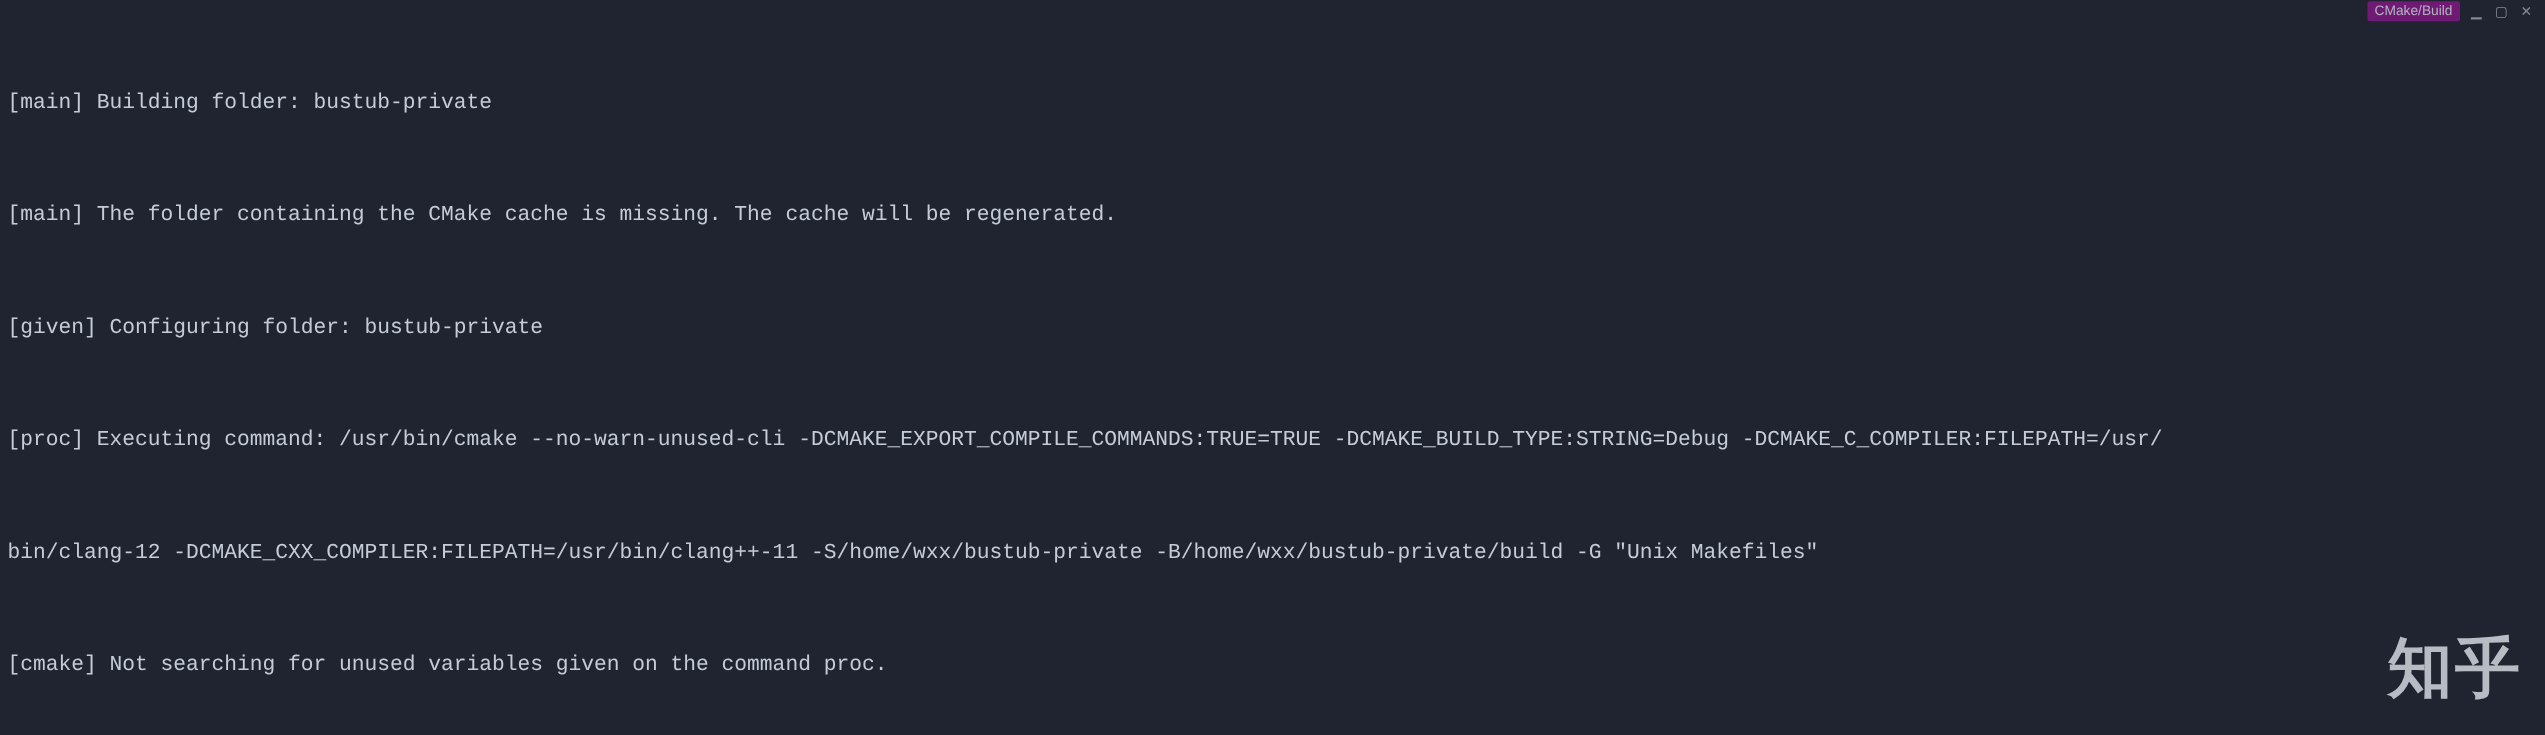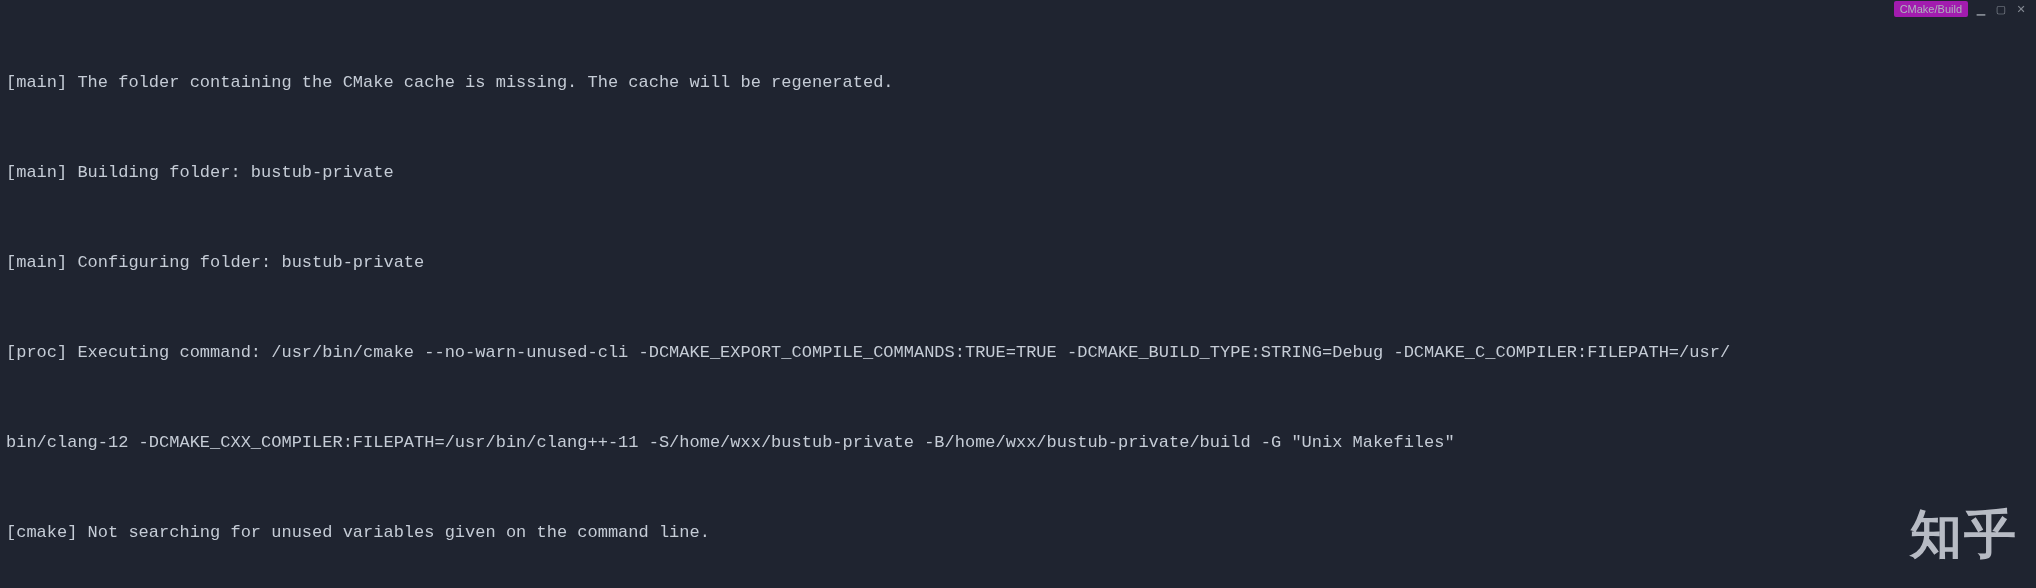--- a/index.html
+++ b/index.html
@@ -47,21 +47,21 @@
     height: 18px;
     display: flex;
     align-items: center;
     gap: 6px;
     padding-right: 8px;
     font-family: "Segoe UI", sans-serif;
     font-size: 11px;
     color: #aeb4bd;
   }
   .topbar .pill {
-    background: #a21caf;
+    background: #701a75;
     border-radius: 2px;
     padding: 0 6px;
     height: 16px;
     line-height: 16px;
   }
   .topbar .icon {
     width: 14px;
     height: 14px;
     display: inline-flex;
     align-items: center;
@@ -73,26 +73,26 @@
 <body>
 
 <div class="topbar">
   <span class="pill">CMake/Build</span>
   <span class="icon">▁</span>
   <span class="icon">▢</span>
   <span class="icon">✕</span>
 </div>
 
 <div class="terminal">
+  <span class="line">[main] Building folder: bustub-private</span>
   <span class="line">[main] The folder containing the CMake cache is missing. The cache will be regenerated.</span>
-  <span class="line">[main] Building folder: bustub-private</span>
-  <span class="line">[main] Configuring folder: bustub-private</span>
+  <span class="line">[given] Configuring folder: bustub-private</span>
   <span class="line">[proc] Executing command: /usr/bin/cmake --no-warn-unused-cli -DCMAKE_EXPORT_COMPILE_COMMANDS:TRUE=TRUE -DCMAKE_BUILD_TYPE:STRING=Debug -DCMAKE_C_COMPILER:FILEPATH=/usr/</span>
   <span class="line">bin/clang-12 -DCMAKE_CXX_COMPILER:FILEPATH=/usr/bin/clang++-11 -S/home/wxx/bustub-private -B/home/wxx/bustub-private/build -G "Unix Makefiles"</span>
-  <span class="line">[cmake] Not searching for unused variables given on the command line.</span>
+  <span class="line">[cmake] Not searching for unused variables given on the command proc.</span>
   
   
   
   
   
   
   
   
   
   

